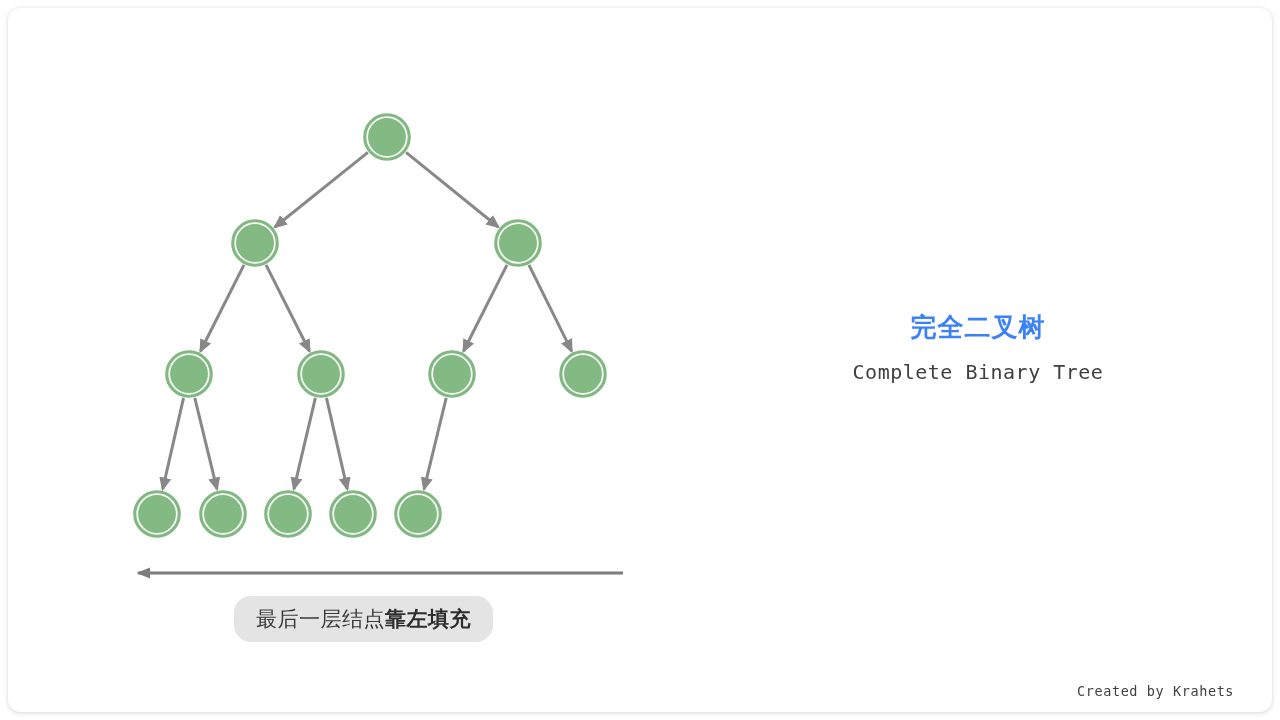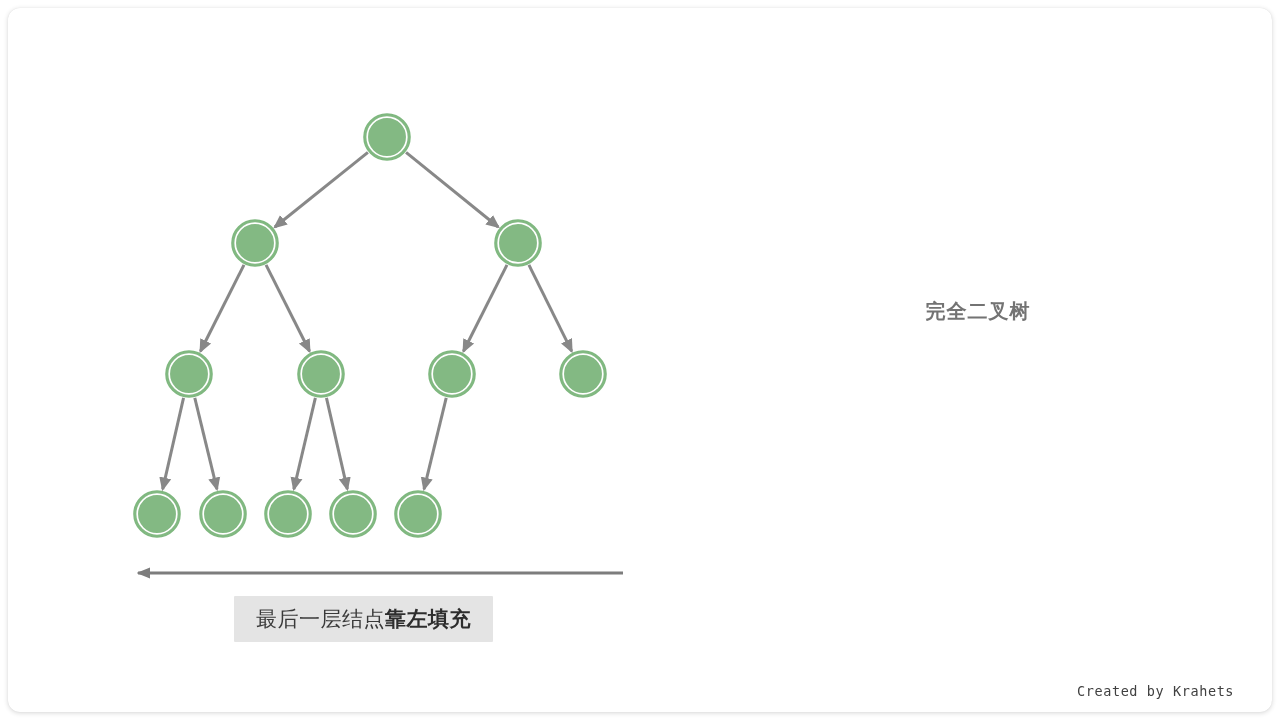--- a/index.html
+++ b/index.html
@@ -35,26 +35,26 @@
   
   #caption {
     position: absolute;
     left: 820px;
     top: 288px;
     width: 300px;
     text-align: center;
   }
   #caption .title-cn {
     font-family: "Liberation Sans", "DejaVu Sans", sans-serif;
-    font-size: 20px;
+    font-size: 26px;
     font-weight: bold;
-    color: #737373;
+    color: #3b82f6;
     letter-spacing: 1px;
     line-height: 30px;
-    margin: 0;
+    margin: 16px;
   }
   #caption .title-en {
     font-family: "DejaVu Sans Mono", "Liberation Mono", monospace;
     font-size: 20px;
     font-weight: normal;
     color: #3f3f3f;
     letter-spacing: 0.5px;
     line-height: 26px;
     margin: 17px 0 0 0;
     white-space: pre;
@@ -64,21 +64,21 @@
   #note-pill {
     position: absolute;
     left: 226px;
     top: 588px;
     height: 46px;
     padding: 0 22px;
     display: flex;
     align-items: center;
     justify-content: flex-end;
     background: #e4e4e4;
-    border-radius: 1px;
+    border-radius: 17px;
     box-sizing: border-box;
   }
   #note-pill .note-text {
     font-family: "Liberation Sans", "DejaVu Sans", sans-serif;
     font-size: 21px;
     color: #3a3a3a;
     letter-spacing: 0.5px;
     white-space: nowrap;
   }
   #note-pill .note-text b {
@@ -177,20 +177,21 @@
         </g>
       </g>
 
     <g id="axis-layer">
       <line id="axis-line" stroke="#7d7d7d" stroke-width="3.2" stroke-linecap="butt" marker-end="url(#axisarrow)" x1="615" y1="565" x2="130" y2="565"></line>
     </g>
   </svg>
 
   <div id="caption">
     <div class="title-cn">完全二叉树</div>
+    <div class="title-en">Complete Binary Tree</div>
   </div>
 
   <div id="note-pill">
     <span class="note-text"><span>最后一层结点</span><b>靠左填充</b></span>
   </div>
 
   <div id="credit">Created by Krahets</div>
 
 </div>
 

